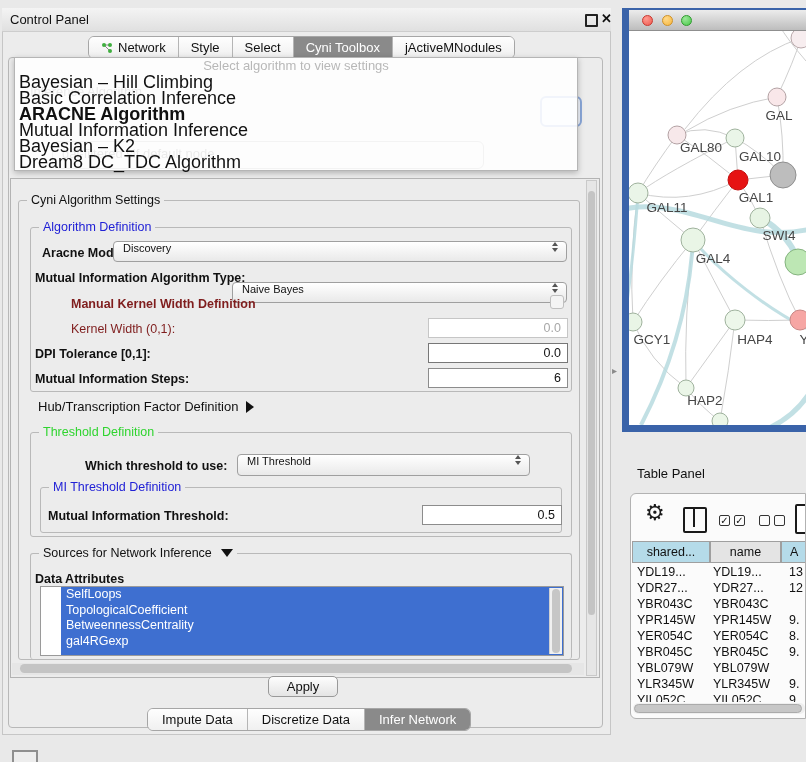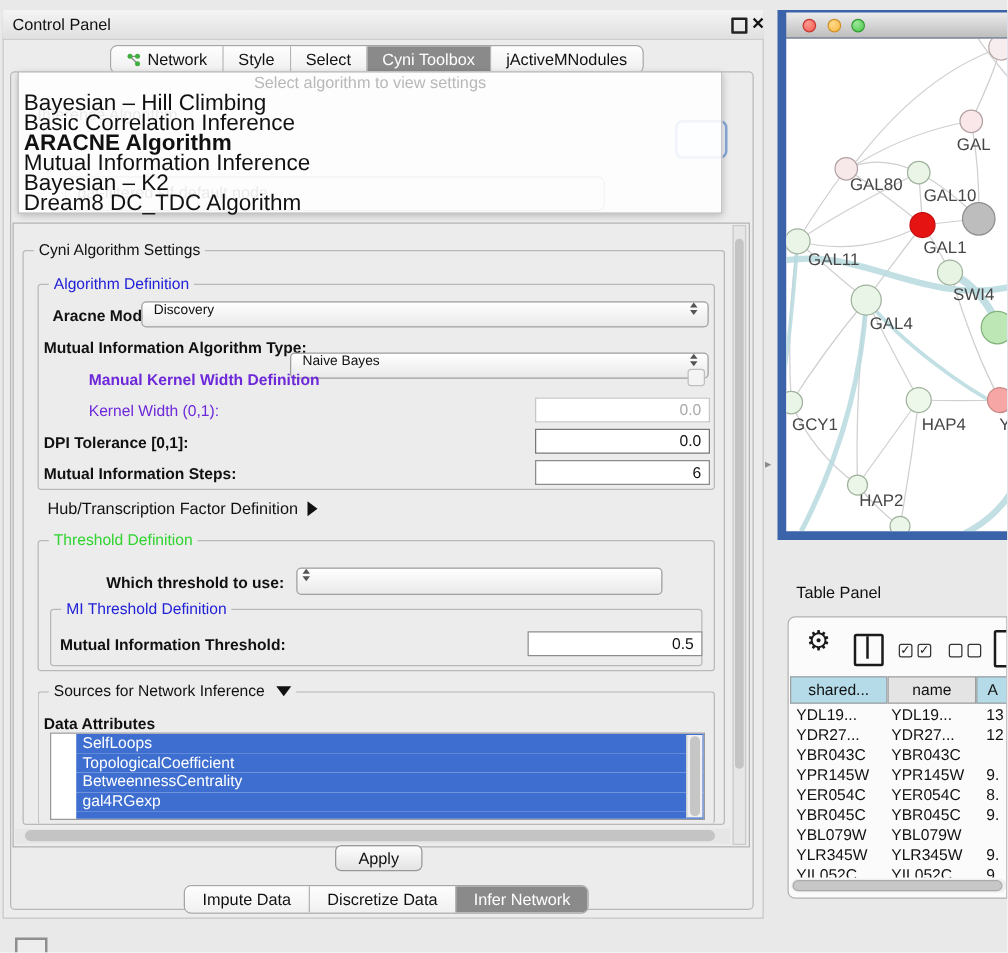--- a/index.html
+++ b/index.html
@@ -1,21 +1,21 @@
 <!DOCTYPE html>
 <html><head>
 <meta charset="utf-8">
 <style>
   html,body{margin:0;padding:0;}
   #root{position:relative;width:806px;height:762px;background:#e9e9e9;overflow:hidden;
         font-family:"Liberation Sans",sans-serif;color:#111;}
   .abs{position:absolute;}
   .b{font-weight:bold;}
   .lbl{font-size:12.5px;white-space:nowrap;}
-  .dis{color:#6d28d9;padding-left:36px;}
+  .dis{color:#7f1d1d;padding-left:36px;}
   
   .cp{left:2px;top:8px;width:609px;height:727px;background:#ececec;border:1px solid #c6c6c6;box-sizing:border-box;}
   .cp-titlebar{left:2px;top:8px;width:609px;height:24px;background:linear-gradient(#f4f4f4,#e0e0e0);
                border-bottom:1px solid #cdcdcd;box-sizing:border-box;}
   .cp-title{left:10px;top:12px;font-size:13px;}
   .float-icon{right:0;left:585px;top:14px;width:9px;height:9px;border:2px solid #222;border-radius:1px;}
   .close-icon{left:601px;top:11px;font-size:13px;font-weight:bold;color:#111;}
   
   .tabstrip{left:88px;top:36px;display:flex;border-radius:6px;overflow:hidden;border:1px solid #a6a6a6;}
   .tab{height:21px;line-height:21px;padding:0 12px;font-size:13px;background:linear-gradient(#fefefe,#efefef);
@@ -190,20 +190,21 @@
   <div class="abs" style="left:38px;top:399px;display:flex;align-items:center;gap:8px;">
     <span class="lbl" style="font-size:13px;text-align:right;">Hub/Transcription Factor Definition</span>
     <span class="arrow-right"></span>
   </div>
 
   <div class="abs tb" style="left:30px;top:432px;width:540px;height:103px;">
     <span class="tb-title green">Threshold Definition</span>
   </div>
   <div class="abs lbl b" style="left:85px;top:459px;">Which threshold to use:</div>
   <div class="abs combo" style="left:237px;top:454px;width:293px;height:22px;">
+    <span class="val">MI Threshold</span>
     <span class="stepper">
         <span class="tri-up"></span>
         <span class="tri-down"></span>
       </span>
   </div>
   <div class="abs tb" style="left:40px;top:487px;width:520px;height:44px;">
     <span class="tb-title blue">MI Threshold Definition</span>
   </div>
   <div class="abs lbl b" style="left:48px;top:509px;">Mutual Information Threshold:</div>
   <div class="abs fieldv" style="left:422px;top:505px;width:140px;height:20px;">

